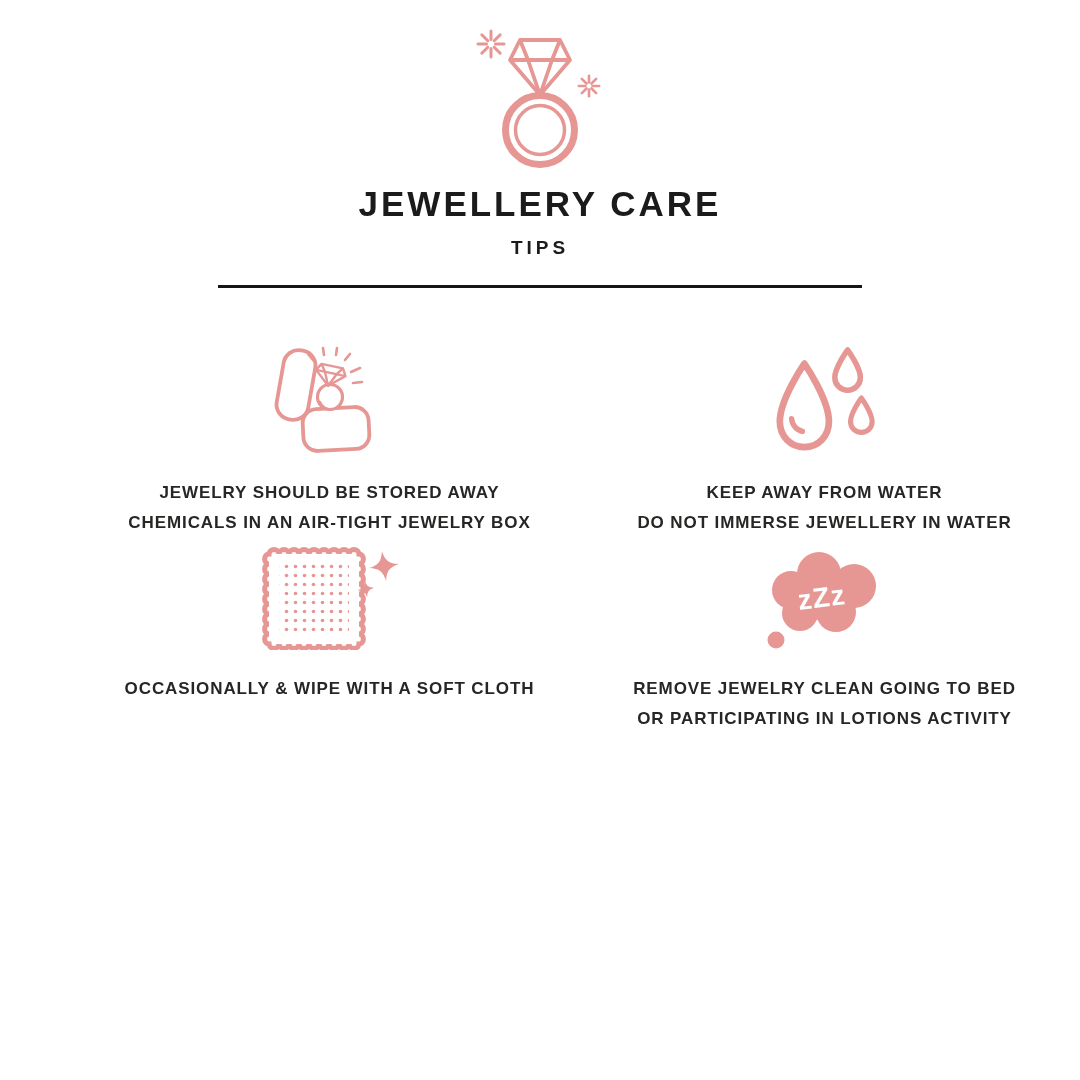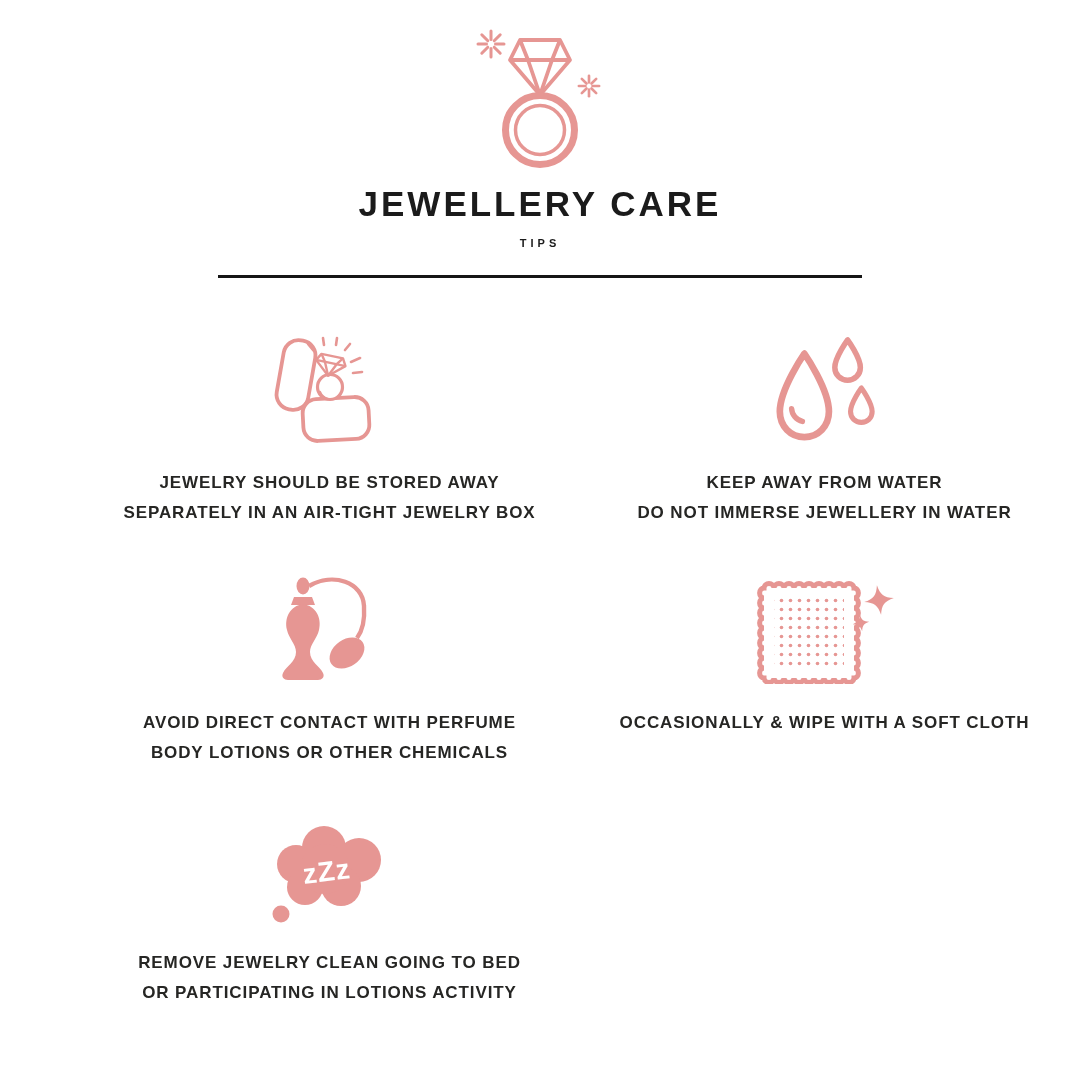--- a/index.html
+++ b/index.html
@@ -10,28 +10,28 @@
     color:#222;
   }
   header{ text-align:center; }
   .hero-icon{ margin-top:20px; }
   .title{
     margin:14px 0 0 0;
     font-size:35px;font-weight:800;letter-spacing:3px;color:#1b1b1b;
   }
   .subtitle{
     margin-top:13px;
-    font-size:11px;font-weight:700;letter-spacing:4px;color:#1b1b1b;
+    font-size:19px;font-weight:700;letter-spacing:4px;color:#1b1b1b;
   }
   .divider{
     width:644px;height:3px;background:#161616;margin:26px auto 0 auto;
   }
   .tips{
     display:grid;grid-template-columns:515px 475px;
-    padding-left:40px;margin-top:54px;row-gap:44px;
+    padding-left:40px;margin-top:54px;
   }
   .tip{display:flex;flex-direction:column;align-items:center;}
   .icon-box{
     height:112px;display:flex;align-items:flex-end;justify-content:center;
   }
   .tip-text{margin-top:24px;text-align:center;}
   .tip-line{
     font-size:17px;font-weight:700;letter-spacing:0.9px;line-height:30px;
     color:#262624;white-space:nowrap;
   }
@@ -99,56 +99,39 @@
             <line x1="51" y1="2" x2="52" y2="9"></line>
             <line x1="65" y1="2" x2="64" y2="9"></line>
             <line x1="78" y1="8" x2="73" y2="14"></line>
             <line x1="88" y1="22" x2="79" y2="26"></line>
             <line x1="90" y1="36" x2="81" y2="37"></line>
           </g>
         </svg>
       </div>
       <div class="tip-text">
         <div class="tip-line">JEWELRY SHOULD BE STORED AWAY</div>
-        <div class="tip-line">SEPARATELY IN AN AIR-TIGHT JEWELRY BOX</div>
+        <div class="tip-line">CHEMICALS IN AN AIR-TIGHT JEWELRY BOX</div>
       </div>
     </section>
 
     <section class="tip">
       <div class="icon-box">
         <svg width="102" height="110" viewBox="0 0 102 112">
           <path d="M30,20 C30,20 5,56 5,79 C5,94 16,105 30,105 C44,105 55,94 55,79 C55,56 30,20 30,20 Z" fill="none" stroke="#e69693" stroke-width="6.8" stroke-linejoin="round"></path>
           <path d="M17,76 a14,14 0 0 0 11,13" fill="none" stroke="#e69693" stroke-width="5.5" stroke-linecap="round"></path>
           <path d="M74,6 C74,6 61,24 61,34 C61,41.5 66.8,47 74,47 C81.2,47 87,41.5 87,34 C87,24 74,6 74,6 Z" fill="none" stroke="#e69693" stroke-width="5.6" stroke-linejoin="round"></path>
           <path d="M88,55 C88,55 77,70 77,79 C77,85.6 81.9,90 88,90 C94.1,90 99,85.6 99,79 C99,70 88,55 88,55 Z" fill="none" stroke="#e69693" stroke-width="5.2" stroke-linejoin="round"></path>
         </svg>
       </div>
       <div class="tip-text">
         <div class="tip-line">KEEP AWAY FROM WATER</div>
         <div class="tip-line">DO NOT IMMERSE JEWELLERY IN WATER</div>
       </div>
     </section>
 
-    <section class="tip">
-      <div class="icon-box">
-        <svg width="110" height="108" viewBox="0 0 110 108">
-          <path d="M34,10 C58,-4 88,6 89,30 C90,45 88,54 82,62" fill="none" stroke="#e69693" stroke-width="4.4"></path>
-          <ellipse cx="28" cy="10" rx="6.5" ry="8.5" fill="#e69693"></ellipse>
-          <path d="M19,21 h18 l3,8 h-24 z" fill="#e69693"></path>
-          <path d="M28,28 C41,30 47,42 44,54 C42,63 35,68 35,76 C35,86 45,90 48,97
-                   C50,101 47,104 43,104 L13,104 C9,104 6,101 8,97
-                   C11,90 21,86 21,76 C21,68 14,63 12,54 C9,42 15,30 28,28 Z" fill="#e69693"></path>
-          <ellipse cx="72" cy="77" rx="19" ry="13.5" fill="#e69693" transform="rotate(-35 72 77)"></ellipse>
-        </svg>
-      </div>
-      <div class="tip-text">
-        <div class="tip-line">AVOID DIRECT CONTACT WITH PERFUME</div>
-        <div class="tip-line">BODY LOTIONS OR OTHER CHEMICALS</div>
-      </div>
-    </section>
 
 
     <section class="tip">
       <div class="icon-box">
         <svg width="150" height="106" viewBox="0 0 150 106">
           <defs>
             <pattern id="dots" width="9" height="9" patternUnits="userSpaceOnUse">
               <circle cx="4.5" cy="4.5" r="1.8" fill="#e69693"></circle>
             </pattern>
           </defs>

